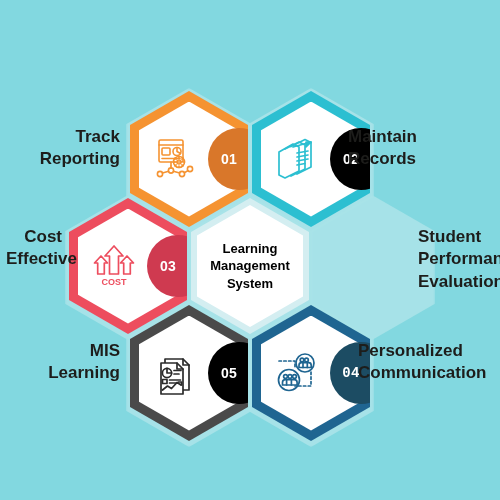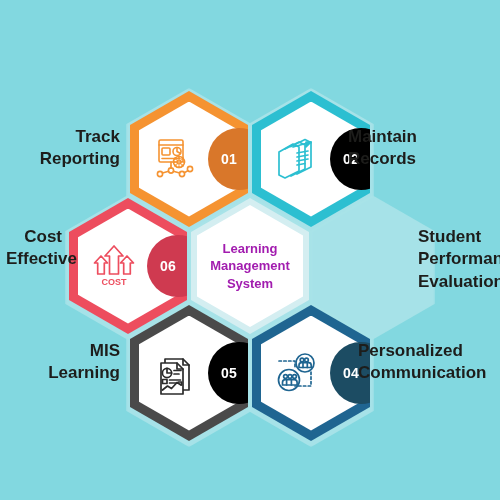--- a/index.html
+++ b/index.html
@@ -76,21 +76,21 @@
     left:6px; top:7px;
     width:106px; height:122px;
     background:#ffffff;
     clip-path:polygon(50% 0%, 100% 25%, 100% 75%, 50% 100%, 0% 75%, 0% 25%);
     display:flex; align-items:center; justify-content:center;
     text-align:center;
   }
   .center-text {
     font-size:13px;
     font-weight:bold;
-    color:#a21caf;
+    color:#000000;
     line-height:1.35;
     padding:0 6px;
   }
 
   
   .label {
     position:absolute;
     font-size:17px;
     font-weight:bold;
     color:#1d1d1b;
@@ -163,21 +163,21 @@
       <span>02</span>
     </div>
   </div>
   <div class="label right" style="left:348px; top:126px; width:110px;">Maintain
 Records</div>
 
   <div class="label right" style="left:418px; top:226px; width:84px;">Student
 Performance
 Evaluation</div>
 
-  <div class="hex" style="left:252px; top:305px; background:#1f6591;">
+  <div class="hex" style="left:252px; top:305px; background:#1f6591;font-family:Liberation Mono, monospace;">
     <div class="inner">
       <div class="icon-wrap">
         <svg viewBox="0 0 48 48" fill="none" stroke="#1f6591" stroke-width="1.7" stroke-linecap="round" stroke-linejoin="round">
           <circle cx="32" cy="14" r="9"></circle>
           <circle cx="29" cy="11" r="1.8"></circle>
           <circle cx="33.5" cy="11" r="1.8"></circle>
           <path d="M26 18.5 v-2.2 a2.6 2.6 0 0 1 2.6-2.6 h7 a2.6 2.6 0 0 1 2.6 2.6 v2.2 Z"></path>
           <line x1="30" y1="14.6" x2="30" y2="18.5"></line>
           <line x1="34.3" y1="14.6" x2="34.3" y2="18.5"></line>
           <circle cx="16" cy="31" r="10.5"></circle>
@@ -231,21 +231,21 @@
       <div class="icon-wrap">
         <svg viewBox="0 0 48 48" fill="none" stroke="#ed4d5e" stroke-width="1.7" stroke-linecap="round" stroke-linejoin="round">
           <path d="M24 4 L33 14 h-4.5 v18 h-9 V14 H15 Z"></path>
           <path d="M11 14 L17.5 21 h-3.2 v11 h-6.6 V21 H4.5 Z"></path>
           <path d="M37 14 L43.5 21 h-3.2 v11 h-6.6 V21 H30.5 Z"></path>
           <text x="24" y="43" font-family="Liberation Sans, sans-serif" font-size="9" font-weight="bold" fill="#ed4d5e" stroke="none" text-anchor="middle">COST</text>
         </svg>
       </div>
     </div>
     <div class="badge" style="background:#cf3a50;">
-      <span>06</span>
+      <span>03</span>
     </div>
   </div>
   <div class="label left" style="left:6px; top:226px; width:56px;">Cost
 Effective</div>
 
   <div class="hex-center" style="left:191px; top:198px;">
     <div class="cinner">
       <div class="center-text">Learning
 Management
 System</div>

